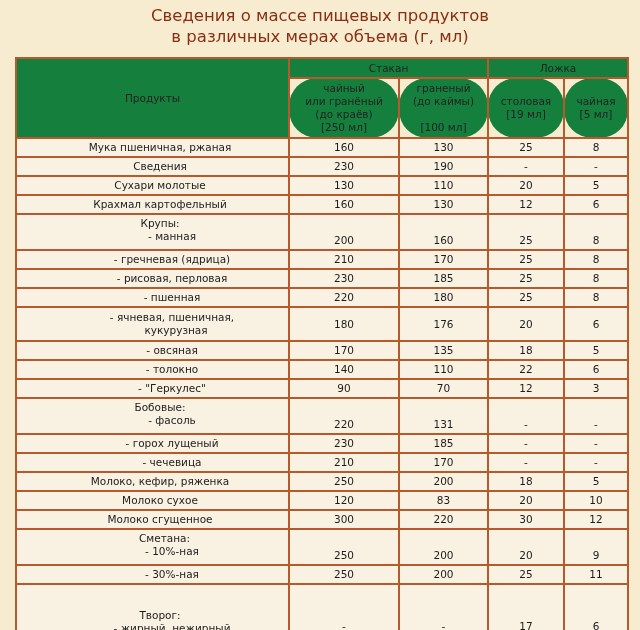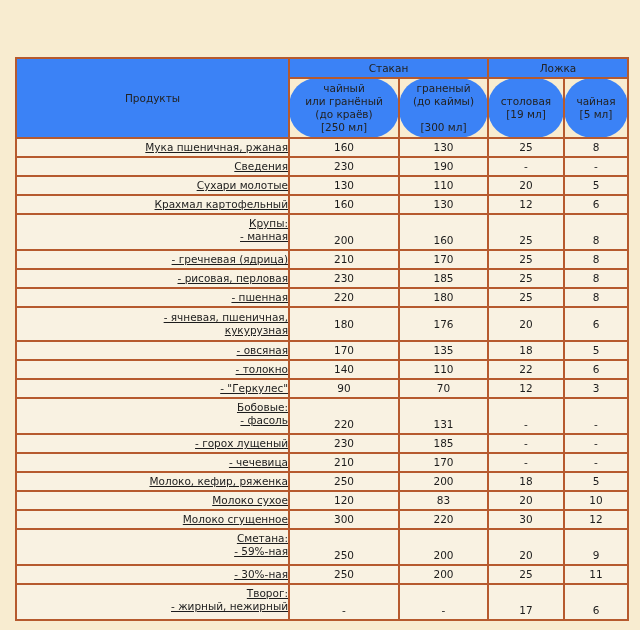--- a/index.html
+++ b/index.html
@@ -26,47 +26,49 @@
   col.c1 { width: 110px; }
   col.c2 { width: 89px; }
   col.c3 { width: 76px; }
   col.c4 { width: 64px; }
   th, td {
     border: 2px solid #b65a2e;
     padding: 0;
     line-height: 13px;
   }
   thead th {
-    background: #3b82f6;
+    background: #15803d;
     font-weight: normal;
     text-align: center;
     color: #222;
   }
   table { border: 2px solid #9c6a3c; }
   tbody td { background: #f9f2e2; }
-  tbody td.name { padding-left: 15px; text-align: right; text-decoration: underline; }
+  tbody td.name { padding-left: 15px; text-align: center; }
   tbody td.num { text-align: center; vertical-align: bottom; padding-bottom: 2px; }
   tr.h1 th { height: 18px; }
   tr.h2 th { height: 58px; border-radius: 28px; }
   tr.single td { height: 17px; }
   tr.single td.name { vertical-align: middle; }
   tr.group td { height: 32px; }
   tr.group td.name { vertical-align: top; padding-top: 2px; }
   tr.wrap td { height: 32px; }
   tr.wrap td.num { vertical-align: middle; padding-bottom: 0; }
   tr.single td.num { vertical-align: middle; padding-bottom: 0; }
   .sub { padding-left: 24px; display: block; }
   .sub2 { padding-left: 32px; display: block; }
   .hdr2 { display: block; }
   .gap { display: block; height: 13px; }
 </style>
 </head>
 <body>
 
 <div class="title">
+  <div>Сведения о массе пищевых продуктов</div>
+  <div>в различных мерах объема (г, мл)</div>
 </div>
 
 <table>
   <colgroup>
       <col class="c0">
       <col class="c1">
       <col class="c2">
       <col class="c3">
       <col class="c4">
     </colgroup>
@@ -80,21 +82,21 @@
       <th>
         <span class="hdr2">чайный</span>
         <span class="hdr2">или гранёный</span>
         <span class="hdr2">(до краёв)</span>
         <span class="hdr2">[250 мл]</span>
       </th>
       <th>
         <span class="hdr2">граненый</span>
         <span class="hdr2">(до каймы)</span>
         <span class="gap"></span>
-        <span class="hdr2">[300 мл]</span>
+        <span class="hdr2">[100 мл]</span>
       </th>
       <th>
         <span class="hdr2">столовая</span>
         <span class="hdr2">[19 мл]</span>
       </th>
       <th>
         <span class="hdr2">чайная</span>
         <span class="hdr2">[5 мл]</span>
       </th>
     </tr>
@@ -247,39 +249,39 @@
       <tr class="single">
         <td class="name"><span>Молоко сгущенное</span></td>
         <td class="num">300</td>
         <td class="num">220</td>
         <td class="num">30</td>
         <td class="num">12</td>
       </tr>
       <tr class="group">
         <td class="name">
           <span style="display: block; margin-left: 9px;">Сметана:</span>
-          <span class="sub">- 59%-ная</span>
+          <span class="sub">- 10%-ная</span>
         </td>
         <td class="num">250</td>
         <td class="num">200</td>
         <td class="num">20</td>
         <td class="num">9</td>
       </tr>
       <tr class="single">
         <td class="name">
           <span class="sub">- 30%-ная</span>
         </td>
         <td class="num">250</td>
         <td class="num">200</td>
         <td class="num">25</td>
         <td class="num">11</td>
       </tr>
       <tr class="group">
         <td class="name">
-          <span style="display: block;">Творог:</span>
+          <span style="display: block; margin-top: 22px;">Творог:</span>
           <span class="sub">- жирный, нежирный</span>
         </td>
         <td class="num">-</td>
         <td class="num">-</td>
         <td class="num">17</td>
         <td class="num">6</td>
       </tr>
     </tbody>
 </table>
 

